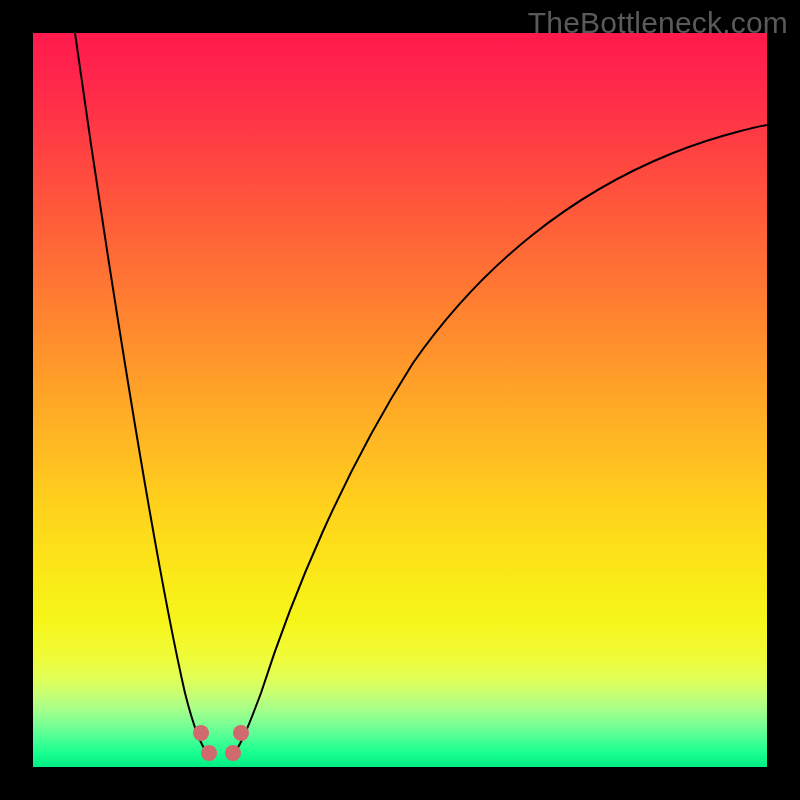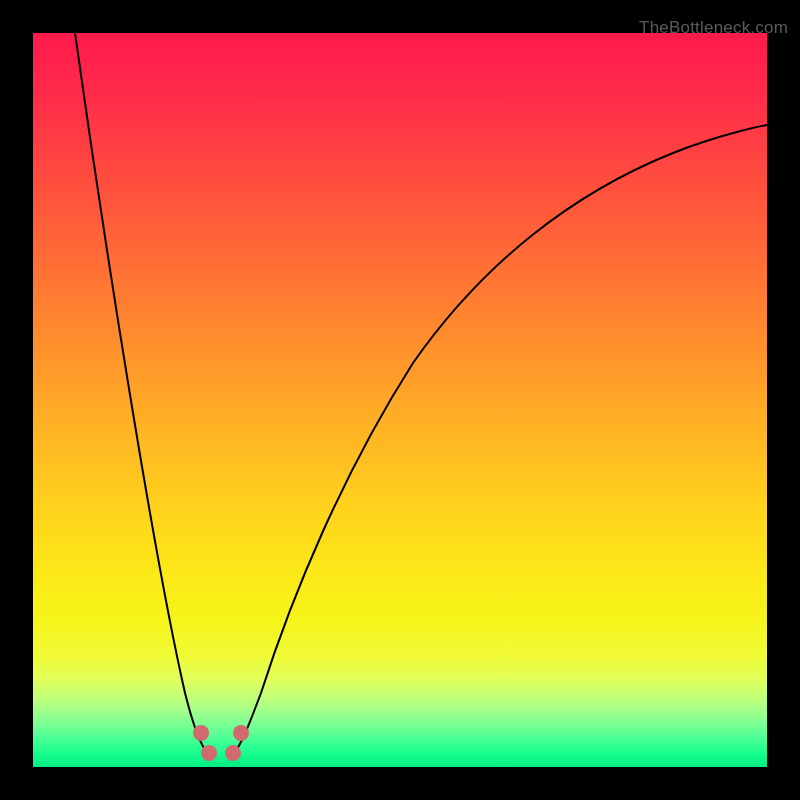--- a/index.html
+++ b/index.html
@@ -37,24 +37,24 @@
       #c8ff72 90%,
       #a8ff88 92%,
       #80ff94 94%,
       #4dff95 96%,
       #1aff8f 98%,
       #00ee83 100%
     );
   }
   .watermark {
     position: absolute;
-    top: 18px;
+    top: 6px;
     right: 12px;
     color: #5a5a5a;
-    font-size: 17px;
+    font-size: 30px;
     font-weight: 500;
     letter-spacing: 0.2px;
   }
   svg.curve {
     position: absolute;
     left: 0; top: 0;
     width: 734px;
     height: 734px;
     overflow: visible;
   }

